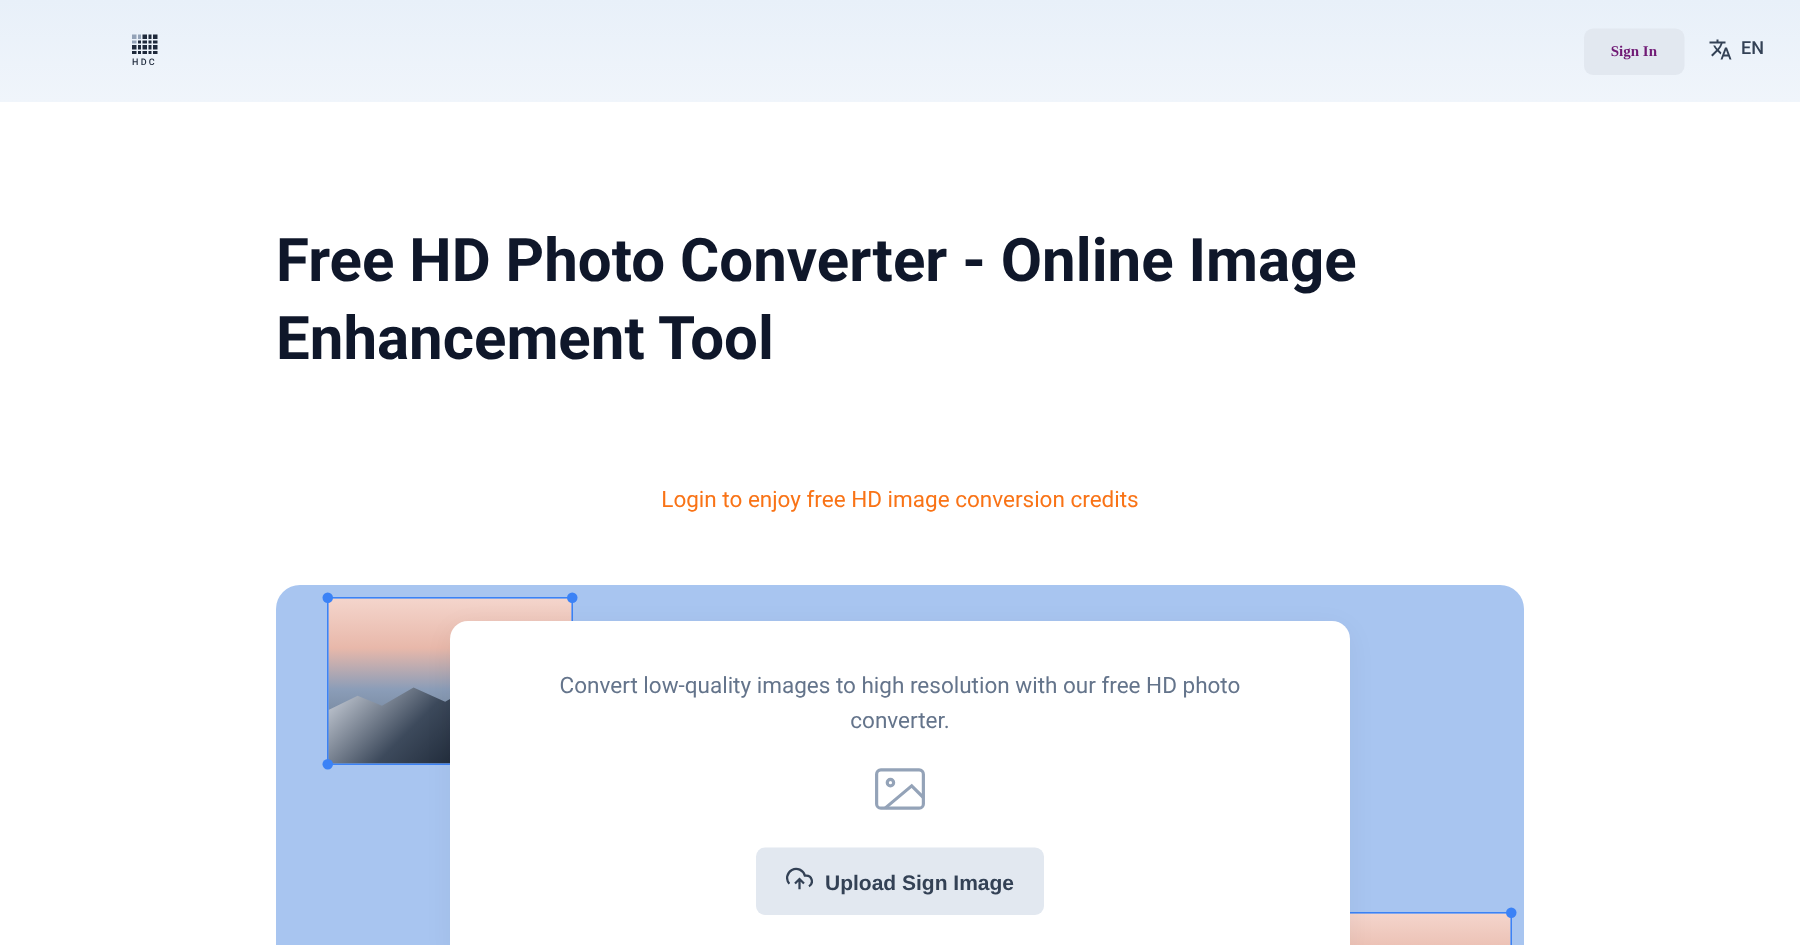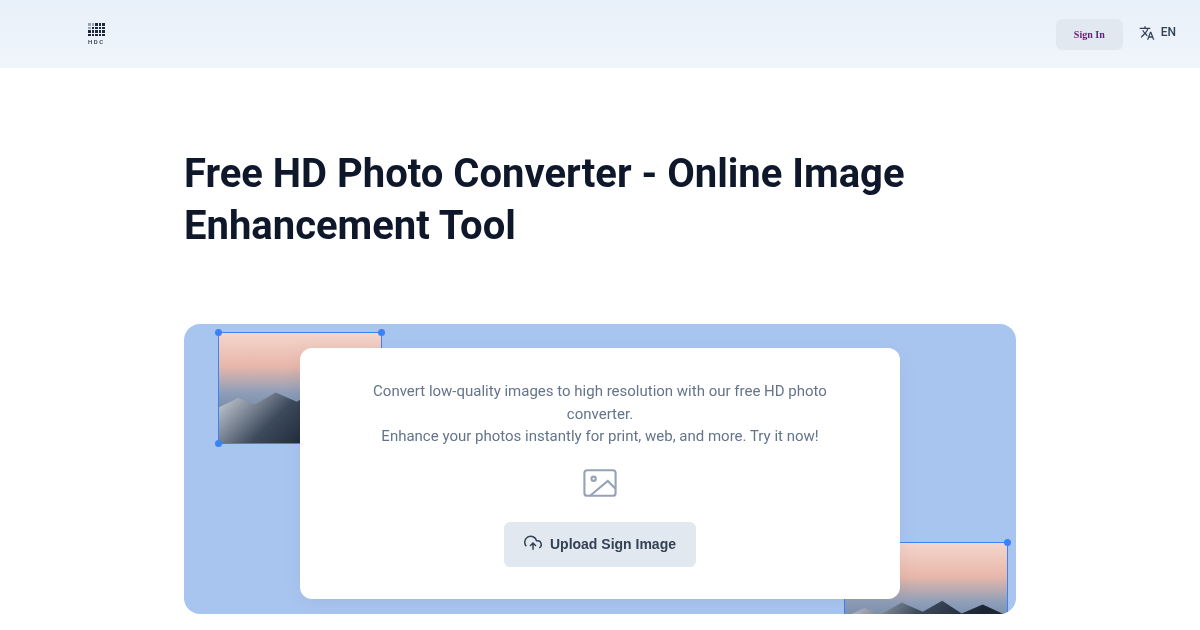--- a/index.html
+++ b/index.html
@@ -192,38 +192,38 @@
         </svg>
       </span>
       <span>EN</span>
     </div>
   </div>
 </div>
 
 <div class="main-content">
   <h1 class="page-title">Free HD Photo Converter - Online Image Enhancement Tool</h1>
 
+  <div class="login-prompt">Login to enjoy free HD image conversion credits</div>
 
   <div class="upload-section">
     <div class="decoration-image deco-left">
       <div class="handle tl"></div>
       <div class="handle tr"></div>
       <div class="handle bl"></div>
       <div class="handle br"></div>
     </div>
     <div class="decoration-image deco-right">
       <div class="handle tl"></div>
       <div class="handle tr"></div>
 
     </div>
 
     <div class="upload-card">
       <p class="upload-description">
         <span>Convert low-quality images to high resolution with our free HD photo converter.</span><br>
-        <span>Enhance your photos instantly for print, web, and more. Try it now!</span>
       </p>
       <div class="image-icon">
         <svg viewBox="0 0 24 20" fill="none" stroke="currentColor" stroke-width="1.5">
           <rect x="1" y="1" width="22" height="18" rx="2"></rect>
           <circle cx="7.5" cy="7" r="1.5"></circle>
           <path d="M23 14l-5.5-5.5L5 19"></path>
         </svg>
       </div>
       <div>
         <button class="upload-btn">

